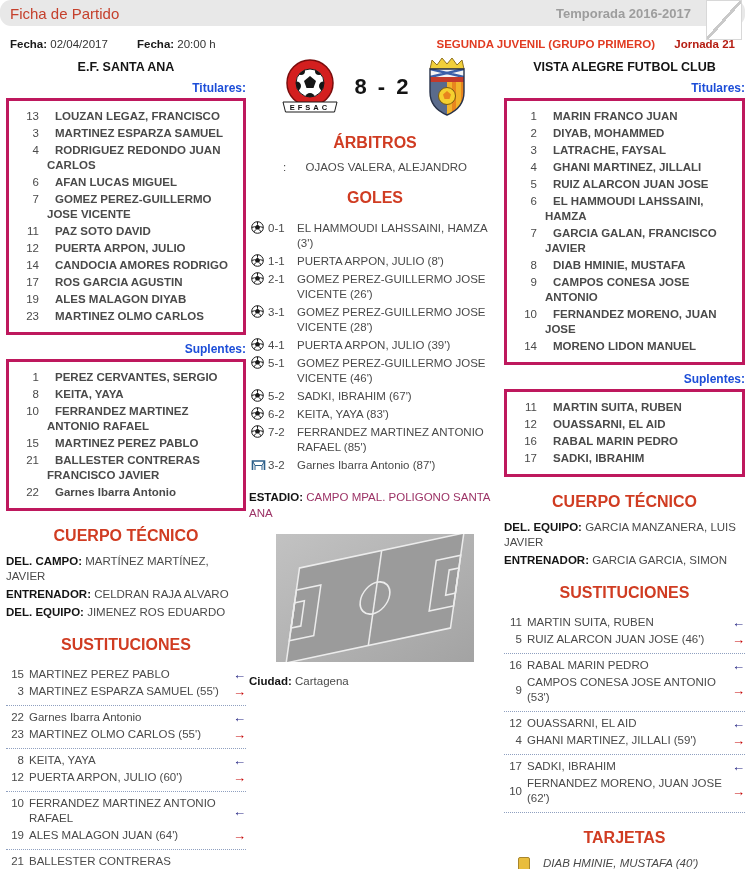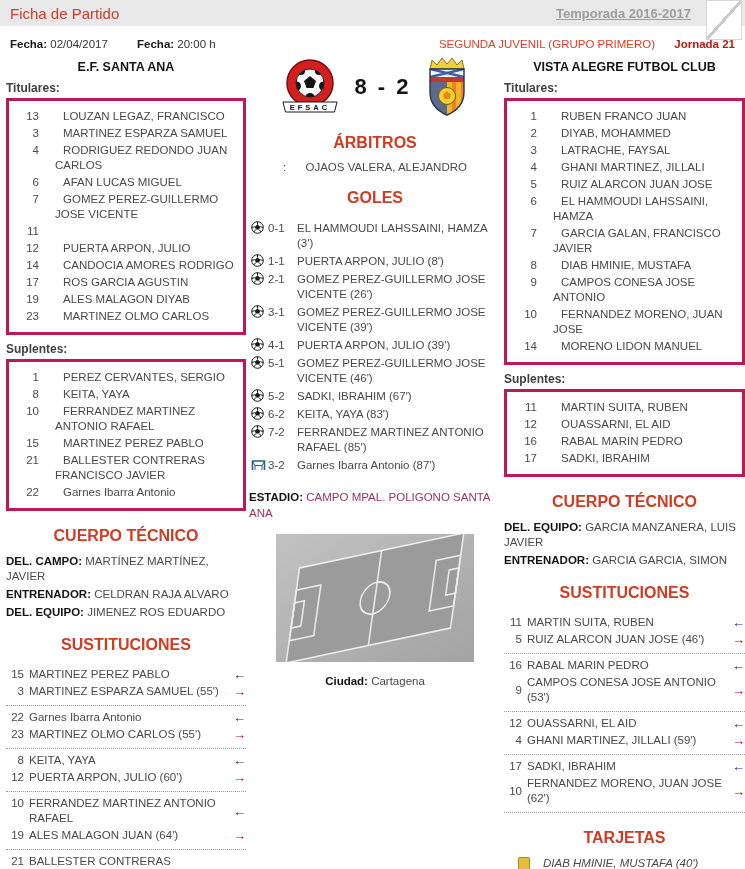--- a/index.html
+++ b/index.html
@@ -5,60 +5,60 @@
   html,body{margin:0;padding:0;}
   body{
     width:745px;height:869px;overflow:hidden;background:#fff;
     font-family:"Liberation Sans","DejaVu Sans",sans-serif;
     font-size:11.5px;color:#4a4a4a;
   }
   
   .topbar{
     position:relative;height:26px;background:#e8e8e8;
     display:flex;align-items:center;justify-content:space-between;
-    padding:0 10px;box-sizing:border-box;
+    padding:0 10px;box-sizing:border-box;border-radius:11px;
   }
   .page-title{color:#c5402c;font-size:15px;}
-  .season{color:#9d9d9d;font-weight:bold;font-size:13px;margin-right:44px;text-decoration:underline;}
+  .season{color:#9d9d9d;font-weight:bold;font-size:13px;margin-right:44px;}
   .corner-img{
     position:absolute;top:0;right:3px;width:36px;height:40px;
     background:linear-gradient(to bottom right,transparent 47%,#c9c9c9 47%,#c9c9c9 53%,transparent 53%),#fff;
     border:1px solid #d8d8d8;box-sizing:border-box;z-index:2;
   }
   
   .meta-row{
     display:flex;justify-content:space-between;align-items:baseline;
     padding:12px 10px 0 10px;
   }
   .meta-left b{color:#1a1a1a;}
   .meta-left span.val{color:#333;margin-right:26px;}
-  .competition{color:#e13b22;font-weight:normal;}
+  .competition{color:#e13b22;font-weight:bold;}
   .jornada{color:#b51d12;font-weight:bold;margin-left:16px;}
   
   .columns{
     display:grid;grid-template-columns:240px 252px 241px;
     column-gap:3px;padding:2px 4px 0 6px;
   }
   .team-name{
     text-align:center;font-weight:bold;color:#141414;font-size:12.5px;
     margin:8px 0 4px 0;
   }
   .sec-label{
-    text-align:left;font-weight:bold;color:#404040;font-size:12px;
+    text-align:right;font-weight:bold;color:#1d4ed8;font-size:12px;
     margin:7px 0 3px 0;
   }
   .sec-header{
     text-align:center;font-weight:bold;color:#d03c22;font-size:16px;
     margin:16px 0 9px 0;
   }
   
   .roster-box{border:3px solid #be185d;padding:6px 4px;}
   .prow{display:flex;line-height:15px;margin:2px 0;}
   .pnum{width:26px;text-align:right;flex:none;}
-  .pname{flex:1;padding-left:16px;text-indent:8px;}
+  .pname{flex:1;padding-left:8px;text-indent:8px;font-weight:bold;}
   
   .staff-line{line-height:15px;margin:3px 0;}
   .staff-label{font-weight:bold;color:#141414;}
   .staff-name{color:#4a4a4a;}
   
   .sub-pair{border-bottom:1px dotted #8fa0c0;padding:2px 0 4px 0;}
   .sub-row{display:flex;line-height:15px;margin:2px 0;}
   .subs-home .sub-row{align-items:flex-start;}
   .subs-away .sub-row{align-items:center;}
   .sub-num{width:18px;text-align:right;flex:none;}
@@ -85,21 +85,21 @@
   .goal-icon{width:17px;flex:none;text-align:left;padding-top:0px;}
   .goal-icon svg{display:none;vertical-align:-2px;}
   .goal-icon.ball svg.ball-svg{display:inline-block;}
   .goal-icon.goalframe svg.goal-svg{display:inline-block;}
   .goal-score{width:25px;flex:none;}
   .goal-name{flex:1;padding-left:4px;}
   .estadio-block{margin-top:16px;line-height:16px;}
   .estadio-label{font-weight:bold;color:#141414;}
   .estadio-link{color:#9c3366;}
   .field-fig{display:flex;justify-content:center;margin-top:13px;}
-  .ciudad-line{text-align:center;margin-top:13px;}
+  .ciudad-line{text-align:left;margin-top:13px;}
   .ciudad-label{font-weight:bold;color:#141414;}
   .ciudad-name{color:#4a4a4a;}
 </style>
 </head>
 <body>
 
 <div class="topbar">
   <span class="page-title">Ficha de Partido</span>
   <span class="season">Temporada 2016-2017</span>
 </div>
@@ -146,20 +146,21 @@
           <span class="pname">AFAN LUCAS MIGUEL</span>
         </div>
 
         <div class="prow">
           <span class="pnum">7</span>
           <span class="pname">GOMEZ PEREZ-GUILLERMO JOSE VICENTE</span>
         </div>
 
         <div class="prow">
           <span class="pnum">11</span>
+          <span class="pname">PAZ SOTO DAVID</span>
         </div>
 
         <div class="prow">
           <span class="pnum">12</span>
           <span class="pname">PUERTA ARPON, JULIO</span>
         </div>
 
         <div class="prow">
           <span class="pnum">14</span>
           <span class="pname">CANDOCIA AMORES RODRIGO</span>
@@ -400,21 +401,21 @@
         <div class="goal-row">
           <span class="goal-icon ball">
             <svg class="ball-svg" width="13" height="13" viewBox="0 0 13 13">
               <circle cx="6.5" cy="6.5" r="5.8" fill="#fff" stroke="#1a1a1a" stroke-width="1"></circle>
               <polygon points="6.5,3.6 9.2,5.7 8.2,8.6 4.8,8.6 3.8,5.7" fill="#1a1a1a"></polygon>
               <path d="M6.5 0.7 V3.6 M12.3 6.5 L9.2 5.7 M10.3 11 L8.2 8.6 M2.7 11 L4.8 8.6 M0.7 6.5 L3.8 5.7" stroke="#1a1a1a" stroke-width="1" fill="none"></path>
             </svg>
             
           </span>
           <span class="goal-score">3-1</span>
-          <span class="goal-name">GOMEZ PEREZ-GUILLERMO JOSE VICENTE (39')</span>
+          <span class="goal-name">GOMEZ PEREZ-GUILLERMO JOSE VICENTE (28')</span>
         </div>
 
         <div class="goal-row">
           <span class="goal-icon ball">
             <svg class="ball-svg" width="13" height="13" viewBox="0 0 13 13">
               <circle cx="6.5" cy="6.5" r="5.8" fill="#fff" stroke="#1a1a1a" stroke-width="1"></circle>
               <polygon points="6.5,3.6 9.2,5.7 8.2,8.6 4.8,8.6 3.8,5.7" fill="#1a1a1a"></polygon>
               <path d="M6.5 0.7 V3.6 M12.3 6.5 L9.2 5.7 M10.3 11 L8.2 8.6 M2.7 11 L4.8 8.6 M0.7 6.5 L3.8 5.7" stroke="#1a1a1a" stroke-width="1" fill="none"></path>
             </svg>
             
@@ -523,21 +524,21 @@
   </div>
 
   <div class="col col-away">
     <div class="team-name">VISTA ALEGRE FUTBOL CLUB</div>
 
     <div class="sec-label">Titulares:</div>
     <div class="roster-box">
 
         <div class="prow">
           <span class="pnum">1</span>
-          <span class="pname">RUBEN FRANCO JUAN</span>
+          <span class="pname">MARIN FRANCO JUAN</span>
         </div>
 
         <div class="prow">
           <span class="pnum">2</span>
           <span class="pname">DIYAB, MOHAMMED</span>
         </div>
 
         <div class="prow">
           <span class="pnum">3</span>
           <span class="pname">LATRACHE, FAYSAL</span>

